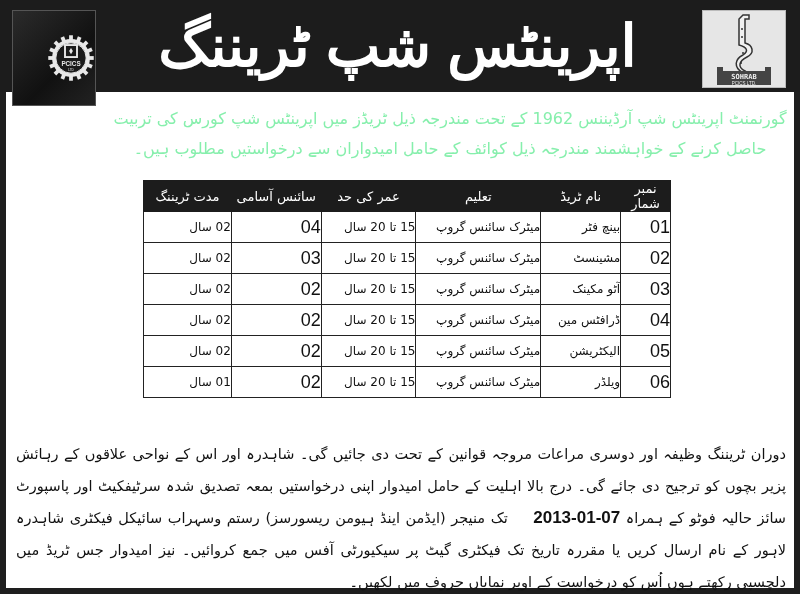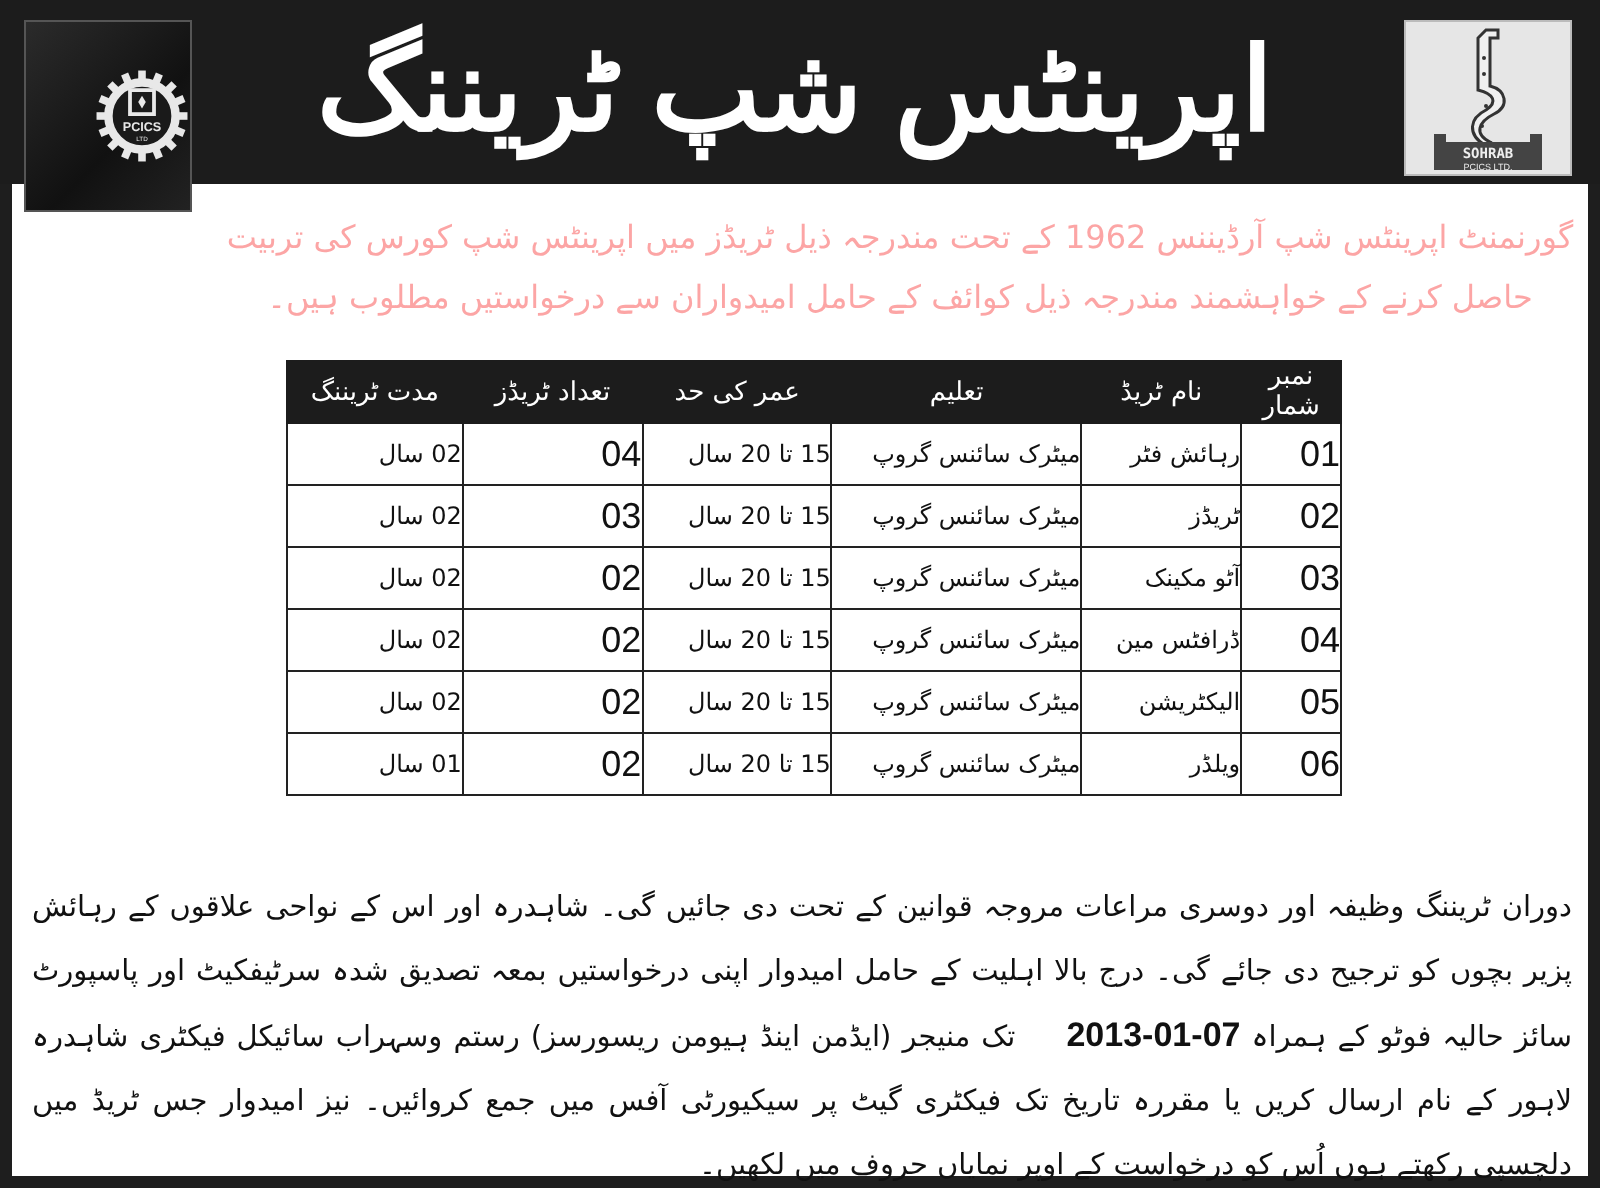--- a/index.html
+++ b/index.html
@@ -29,21 +29,21 @@
       display: flex; align-items: center; justify-content: center;
     }
     .title {
       position: absolute; left: 105px; top: 4px; width: 585px; height: 84px;
       color: #ffffff; font-family: Liberation Sans, sans-serif; font-weight: bold;
       font-size: 58px; line-height: 84px; text-align: center; direction: rtl;
       letter-spacing: 1px;
     }
     .intro {
       position: absolute; left: 110px; top: 104px; width: 680px;
-      direction: rtl; text-align: center; color: #fca5a5;
+      direction: rtl; text-align: center; color: #86efac;
       font-family: "DejaVu Sans", sans-serif; font-size: 16px; line-height: 30px;
     }
     .table-wrap {
       position: absolute; left: 143px; top: 180px; width: 528px;
     }
     table { width: 100%; border-collapse: collapse; direction: rtl; }
     th {
       background: #1c1c1c; color: #ffffff; font-weight: normal;
       font-family: "DejaVu Sans", sans-serif; font-size: 13px;
       height: 28px; border: 1px solid #1c1c1c; text-align: center;
@@ -136,36 +136,36 @@
   </div>
 
   <div class="table-wrap">
     <table>
       <thead>
         <tr>
           <th class="col-sn">نمبر شمار</th>
           <th class="col-trade">نام ٹریڈ</th>
           <th class="col-edu">تعلیم</th>
           <th class="col-age">عمر کی حد</th>
-          <th class="col-posts">تعداد ٹریڈز</th>
+          <th class="col-posts">سائنس آسامی</th>
           <th class="col-dur">مدت ٹریننگ</th>
         </tr>
       </thead>
       <tbody>
         <tr>
           <td class="num">01</td>
-          <td class="ur">رہائش فٹر</td>
+          <td class="ur">بینچ فٹر</td>
           <td class="ur">میٹرک سائنس گروپ</td>
           <td class="ur">15 تا 20 سال</td>
           <td class="num">04</td>
           <td class="ur">02 سال</td>
         </tr>
         <tr>
           <td class="num">02</td>
-          <td class="ur">ٹریڈز</td>
+          <td class="ur">مشینسٹ</td>
           <td class="ur">میٹرک سائنس گروپ</td>
           <td class="ur">15 تا 20 سال</td>
           <td class="num">03</td>
           <td class="ur">02 سال</td>
         </tr>
         <tr>
           <td class="num">03</td>
           <td class="ur">آٹو مکینک</td>
           <td class="ur">میٹرک سائنس گروپ</td>
           <td class="ur">15 تا 20 سال</td>

